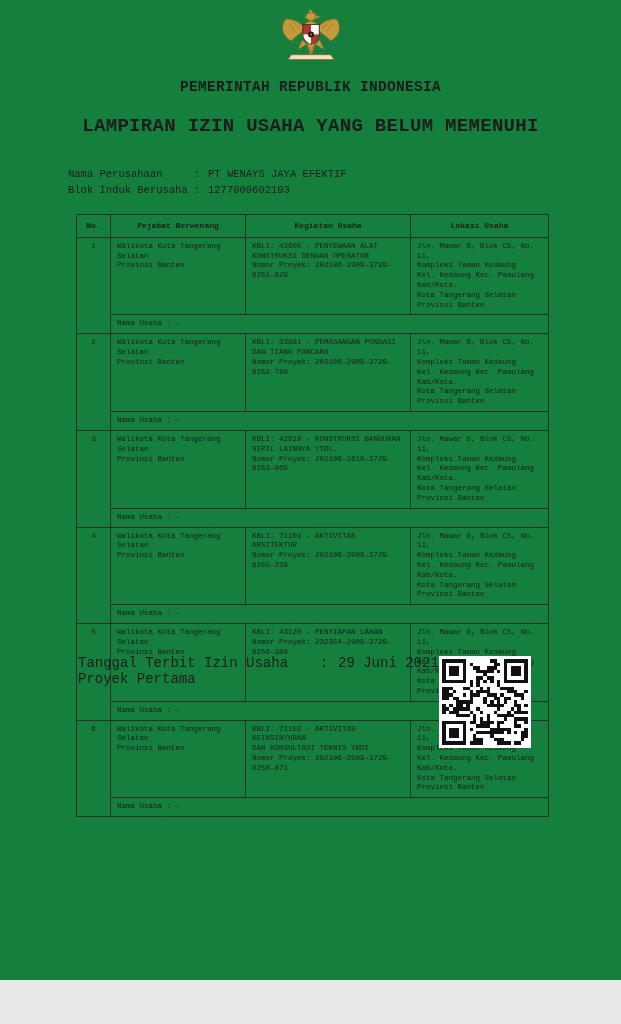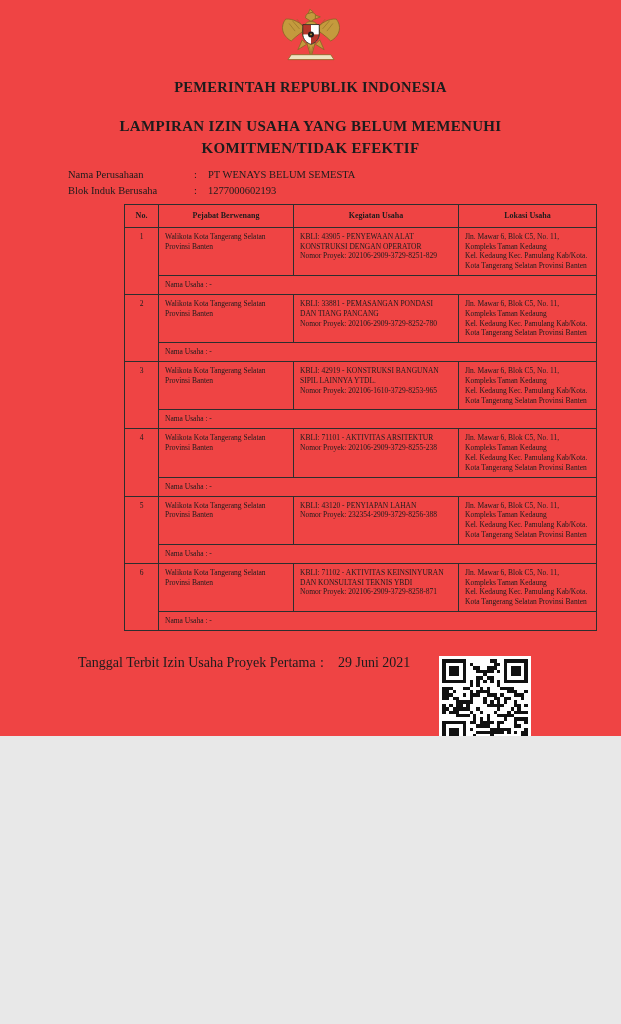--- a/index.html
+++ b/index.html
@@ -1,42 +1,42 @@
 <!DOCTYPE html>
 <html><head>
 <meta charset="utf-8">
 <style>
   * { margin:0; padding:0; box-sizing:border-box; }
   html,body { background:#e8e8e8; }
   .page {
     position:relative;
-    width:621px; height:736px;
+    width:621px; height:980px;
     margin:0 auto;
-    background:#ef4444;
-    font-family:Liberation Serif, serif;
+    background:#15803d;
+    font-family:Liberation Mono, monospace;
     color:#1c1c1c;
     overflow:hidden;
   }
   .emblem { position:absolute; top:7px; left:50%; transform:translateX(-50%); }
   .gov-title {
     position:absolute; top:79px; left:0; width:100%;
     text-align:center; font-weight:bold; font-size:14.5px; letter-spacing:.3px;
   }
   .doc-title {
     position:absolute; top:115px; left:0; width:100%;
-    text-align:center; font-weight:bold; font-size:15px; line-height:22px; letter-spacing:.3px;
+    text-align:center; font-weight:bold; font-size:19px; line-height:22px; letter-spacing:.3px;
   }
   .company-info {
     position:absolute; top:167px; left:68px;
     display:grid; grid-template-columns:126px 14px auto;
     font-size:10.5px; line-height:15.5px;
   }
   .doc-table {
-    position:absolute; top:204px; left:76px;
-    width:472px; border-collapse:collapse; table-layout:fixed;margin-left:48px;
+    position:absolute; top:214px; left:76px;
+    width:472px; border-collapse:collapse; table-layout:fixed;
   }
   .doc-table th, .doc-table td {
     border:1px solid #2e2e2e;
     font-size:7.5px; line-height:9.8px;
     vertical-align:top; padding:4px 6px;
   }
   .doc-table th { font-size:8px; text-align:center; padding:6px 4px; }
   .no-cell { text-align:center; padding-top:6px; }
   .main-row { height:47px; }
   .nama-row td { height:19px; padding-top:4px; }
@@ -89,27 +89,26 @@
         <circle cx="60" cy="50" r="1.6" fill="#c49a3d"></circle>
       </g>
       <path d="M45 32 H75 V48 C75 60 67 66 60 68 C53 66 45 60 45 48 Z" fill="none" stroke="#222222" stroke-width="1.4"></path>
     </svg>
   </div>
 
   <div class="gov-title">PEMERINTAH REPUBLIK INDONESIA</div>
 
   <div class="doc-title">
     <div>LAMPIRAN IZIN USAHA YANG BELUM MEMENUHI</div>
-    <div>KOMITMEN/TIDAK EFEKTIF</div>
   </div>
 
   <div class="company-info">
     <div>Nama Perusahaan</div>
     <div>:</div>
-    <div>PT WENAYS BELUM SEMESTA</div>
+    <div>PT WENAYS JAYA EFEKTIF</div>
     <div>Blok Induk Berusaha</div>
     <div>:</div>
     <div>1277000602193</div>
   </div>
 
   <table class="doc-table">
     <colgroup>
       <col style="width:34px">
         <col style="width:135px">
         <col style="width:165px">

